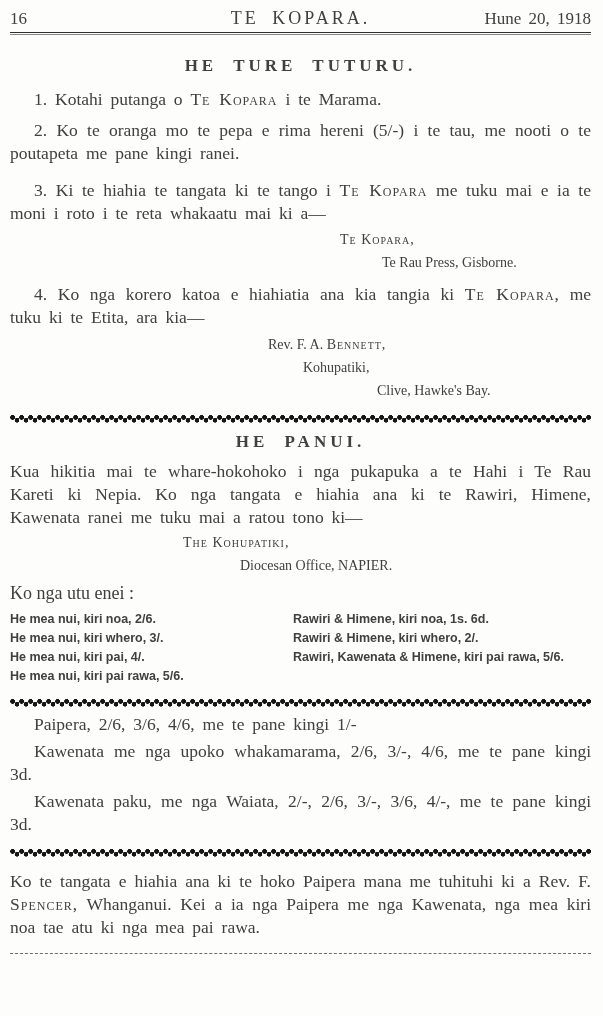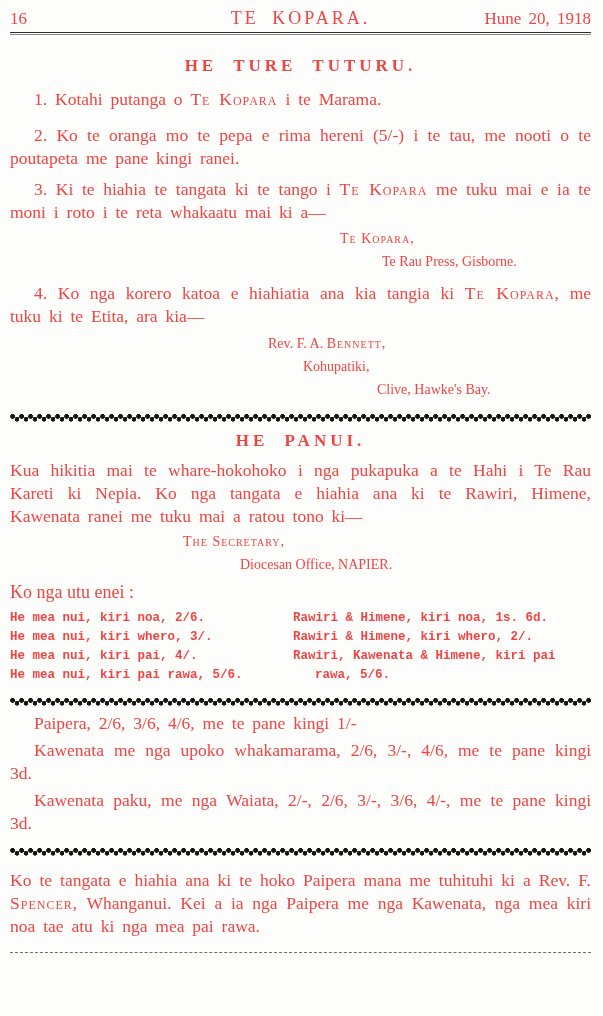--- a/index.html
+++ b/index.html
@@ -1,21 +1,21 @@
 <!DOCTYPE html>
 <html><head>
 <meta charset="utf-8">
 <style>
   html,body{margin:0;padding:0;background:#888;}
   .page{
     position:relative;
     width:603px;height:1016px;
     margin:0 auto;
     background:#fdfdfb;
-    color:#ef4444;
+    color:#404040;
     font-family:"Liberation Serif",serif;
     box-sizing:border-box;
     padding:8px 12px 0 10px;
     overflow:hidden;
   }
   
   .header{
     display:grid;
     grid-template-columns:1fr auto 1fr;
     align-items:baseline;
@@ -54,21 +54,21 @@
       radial-gradient(circle at 2.6px 2.4px, #161616 2.15px, transparent 2.7px),
       radial-gradient(circle at 7.1px 5.2px, #161616 2.15px, transparent 2.7px);
     background-size:9px 8px;
     background-repeat:repeat-x;
   }
   
   .prices-label{font-size:18px;line-height:24px;margin-top:4px;}
   .price-cols{
     display:flex;
     margin-top:5px;
-    font-family:Liberation Mono, monospace;
+    font-family:Liberation Sans, sans-serif;
     font-weight:bold;
     font-size:12.5px;
     line-height:19px;
   }
   .price-col-left{width:283px;flex:none;}
   .price-col-right{flex:1;}
   .price-item{white-space:nowrap;}
   .price-item.wrap{white-space:normal;padding-left:22px;text-indent:-22px;}
   
   .footrule{
@@ -84,39 +84,39 @@
   <div class="header">
     <span class="num">16</span>
     <span class="title">TE KOPARA.</span>
     <span class="date">Hune 20, 1918</span>
   </div>
   <div class="headrule"></div>
 
   <h2 class="sect-head h-ture">HE TURE TUTURU.</h2>
 
   <p class="body-p indent" style="margin-top:12px"><span>1. Kotahi putanga o </span><span class="sc">Te Kopara</span><span> i te Marama.</span></p>
-  <p class="body-p indent" style="margin-top:13px"><span>2. Ko te oranga mo te pepa e rima hereni (5/-) i te tau, me nooti o te poutapeta me pane kingi ranei.</span></p>
-  <p class="body-p indent" style="margin-top:8px"><span>3. Ki te hiahia te tangata ki te tango i </span><span class="sc">Te Kopara</span><span> me tuku mai e ia te moni i roto i te reta whakaatu mai ki a—</span></p>
+  <p class="body-p indent" style="margin-top:8px"><span>2. Ko te oranga mo te pepa e rima hereni (5/-) i te tau, me nooti o te poutapeta me pane kingi ranei.</span></p>
+  <p class="body-p indent" style="margin-top:14px"><span>3. Ki te hiahia te tangata ki te tango i </span><span class="sc">Te Kopara</span><span> me tuku mai e ia te moni i roto i te reta whakaatu mai ki a—</span></p>
 
   <div class="addr" style="margin-left:330px;margin-top:3px"><span class="sc">Te Kopara,</span></div>
   <div class="addr" style="margin-left:372px"><span>Te Rau Press, Gisborne.</span></div>
 
   <p class="body-p indent" style="margin-top:9px"><span>4. Ko nga korero katoa e hiahiatia ana kia tangia ki </span><span class="sc">Te Kopara</span><span>, me tuku ki te Etita, ara kia—</span></p>
 
   <div class="addr" style="margin-left:258px;margin-top:4px"><span>Rev. F. A. </span><span class="sc">Bennett,</span></div>
   <div class="addr" style="margin-left:293px"><span>Kohupatiki,</span></div>
   <div class="addr" style="margin-left:367px"><span>Clive, Hawke's Bay.</span></div>
 
   <div class="bead"></div>
 
   <h2 class="sect-head h-panui">HE PANUI.</h2>
 
   <p class="body-p" style="margin-top:8px"><span>Kua hikitia mai te whare-hokohoko i nga pukapuka a te Hahi i Te Rau Kareti ki Nepia.  Ko nga tangata e hiahia ana ki te Rawiri, Himene, Kawenata ranei me tuku mai a ratou tono ki—</span></p>
 
-  <div class="addr" style="margin-left:173px;margin-top:2px"><span class="sc">The Secretary,</span></div>
+  <div class="addr" style="margin-left:173px;margin-top:2px"><span class="sc">The Kohupatiki,</span></div>
   <div class="addr" style="margin-left:230px"><span>Diocesan Office, NAPIER.</span></div>
 
   <div class="prices-label">Ko nga utu enei :</div>
 
   <div class="price-cols">
     <div class="price-col-left">
       <div class="price-item">He mea nui, kiri noa, 2/6.</div>
       <div class="price-item">He mea nui, kiri whero, 3/.</div>
       <div class="price-item">He mea nui, kiri pai, 4/.</div>
       <div class="price-item">He mea nui, kiri pai rawa, 5/6.</div>

